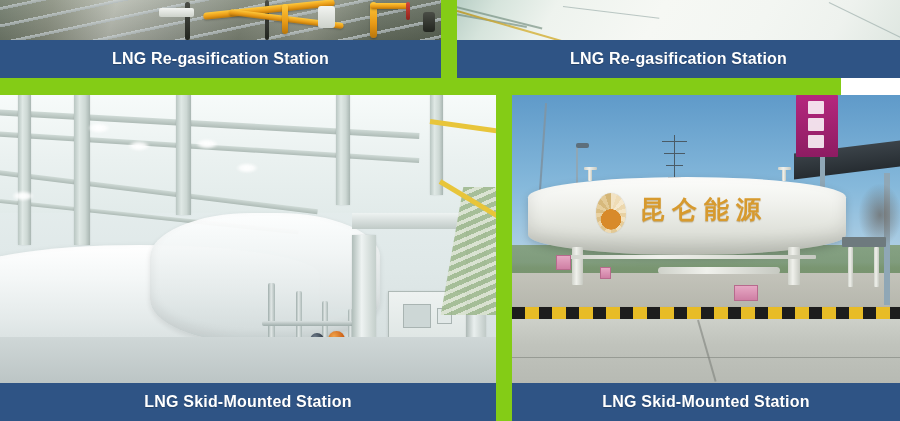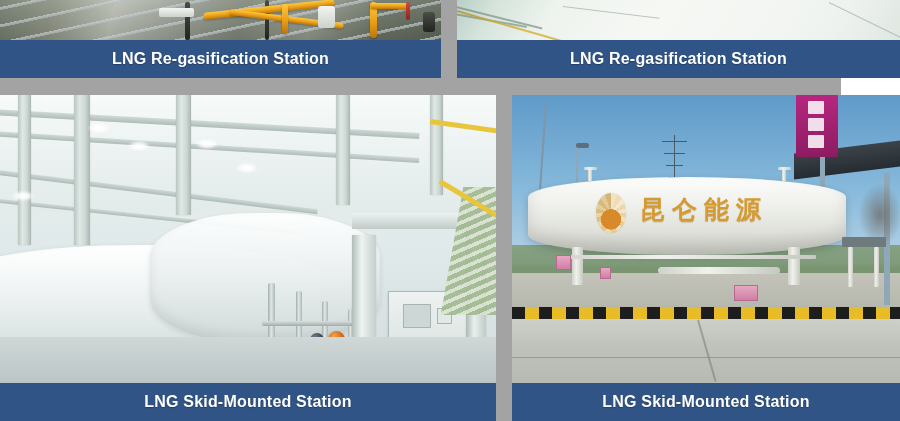--- a/index.html
+++ b/index.html
@@ -12,21 +12,21 @@
     width: 900px;
     height: 421px;
     overflow: hidden;
     font-family: "Liberation Sans", sans-serif;
   }
 
   .gallery {
     position: relative;
     width: 841px;
     height: 421px;
-    background: #a3a3a3;
+    background: #84cc16;
   }
 
   .card {
     position: absolute;
     overflow: hidden;
     background: #ffffff;
   }
 
   .photo {
     position: absolute;

